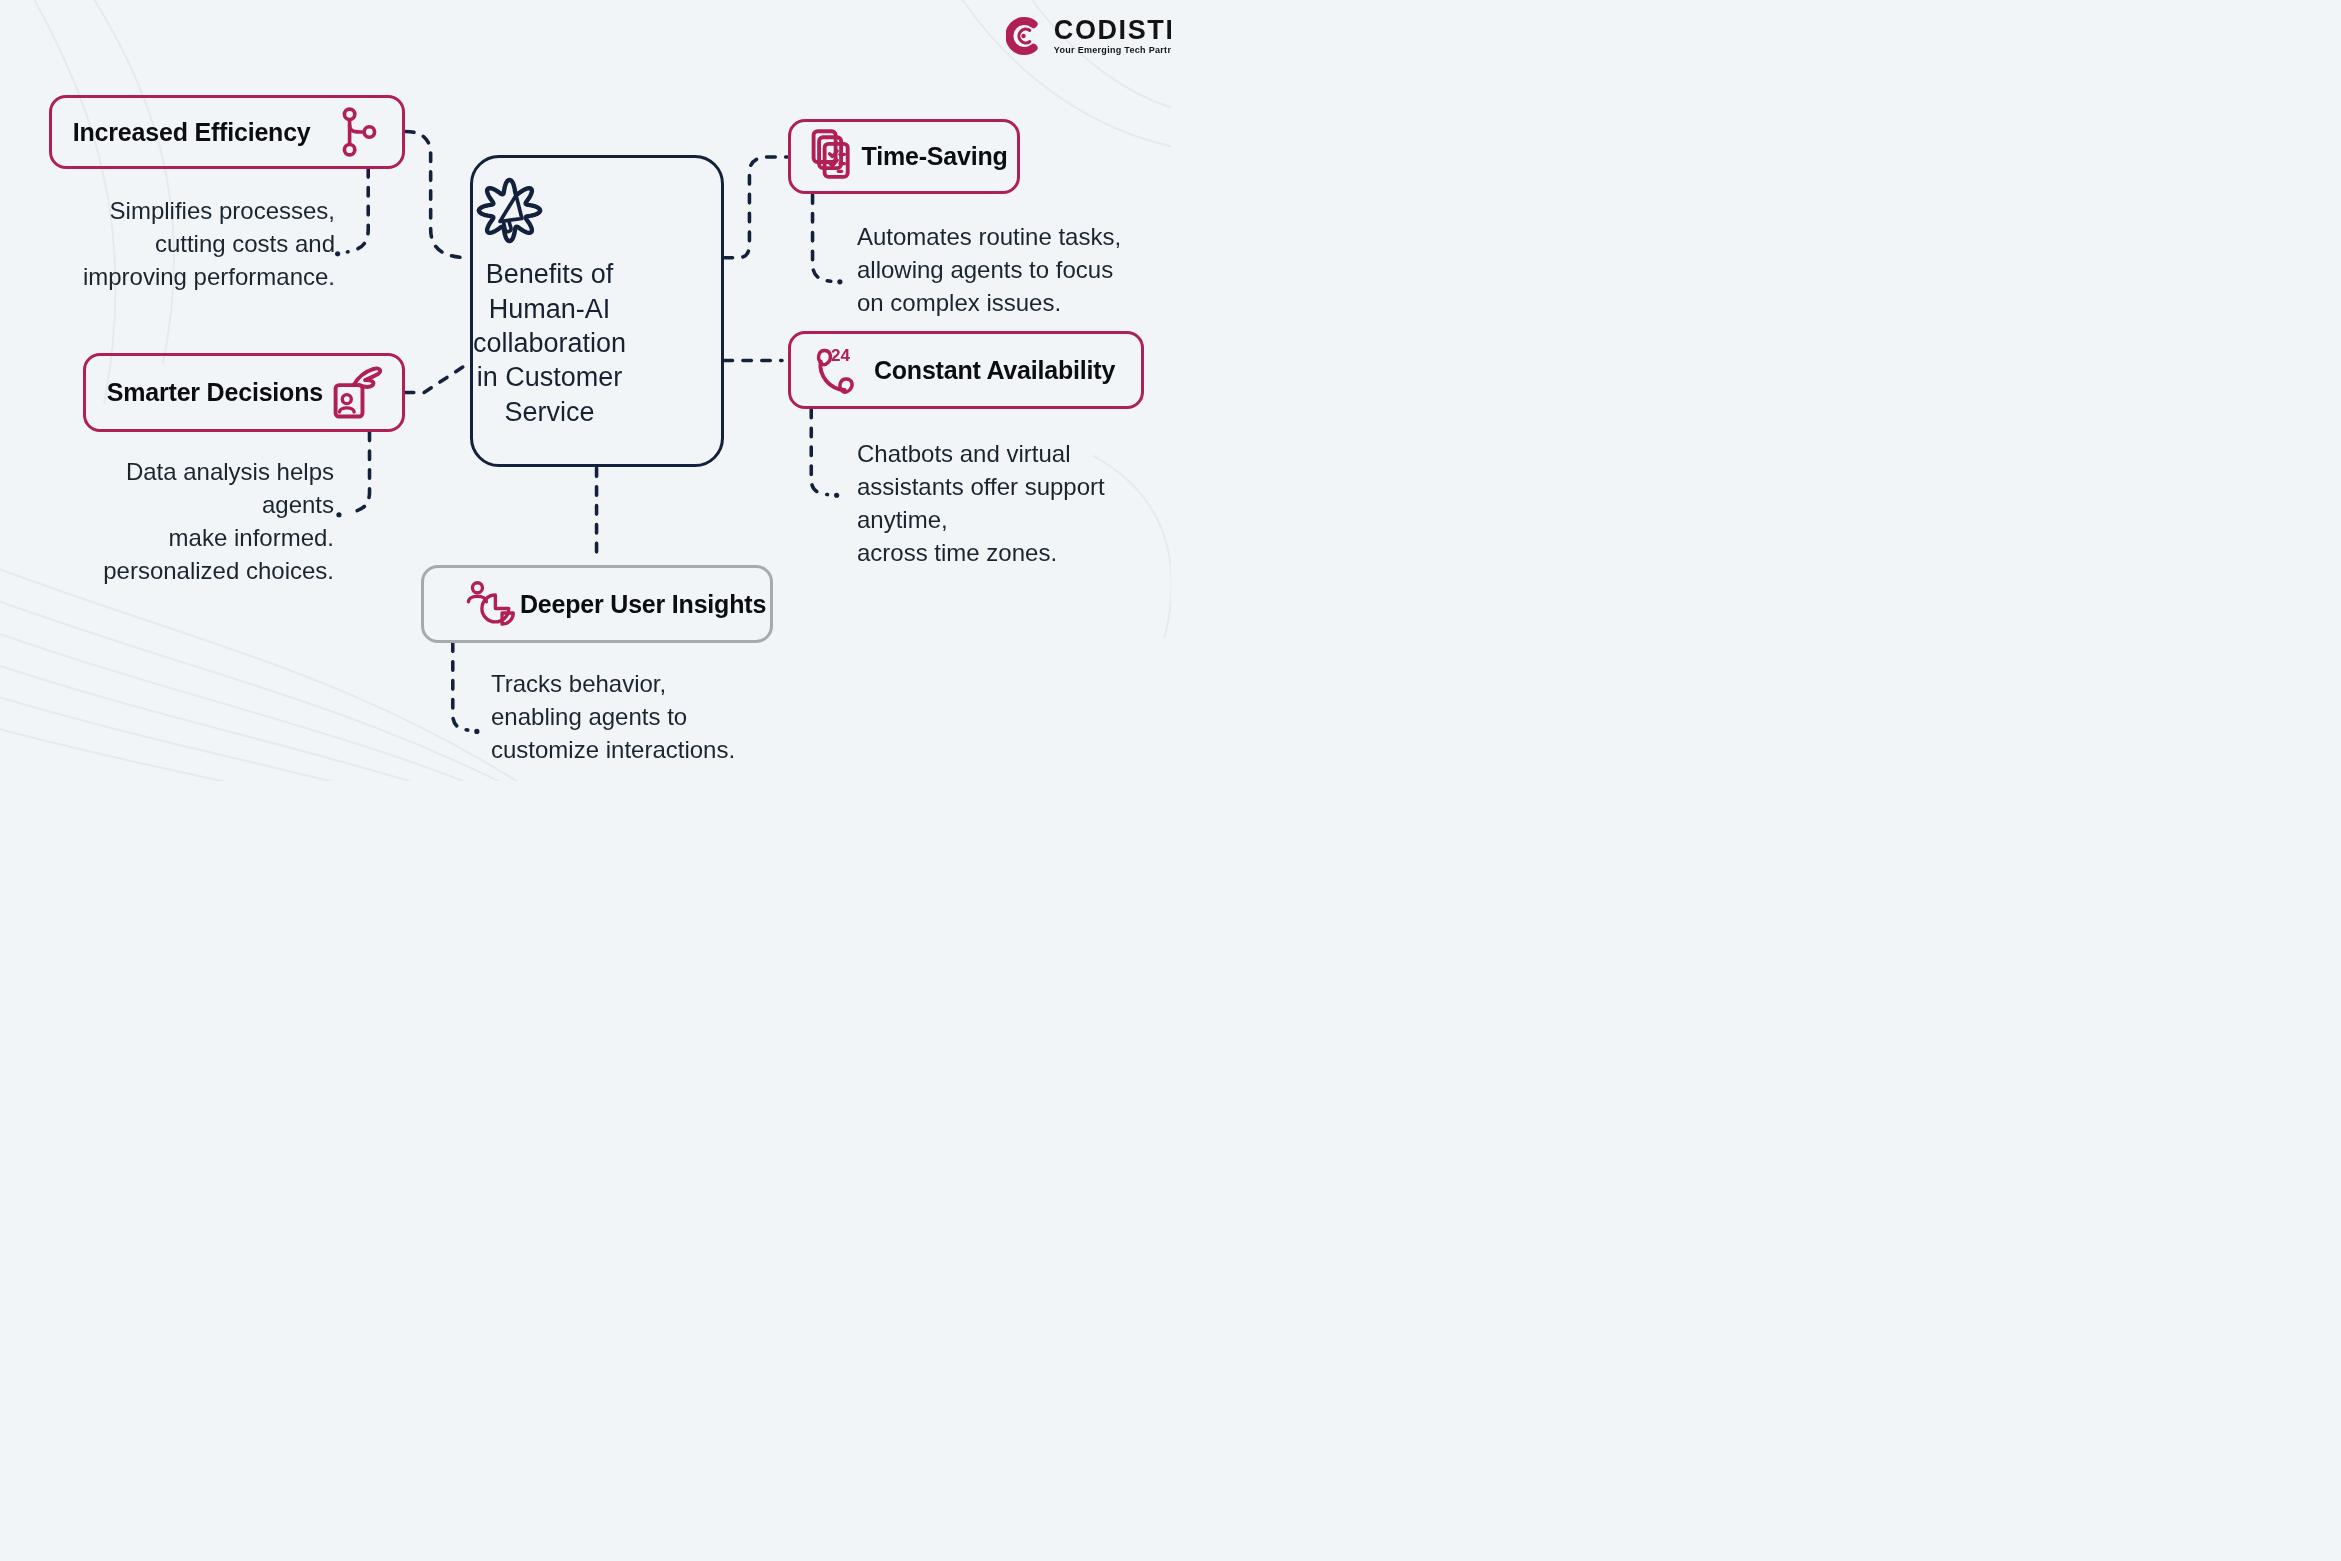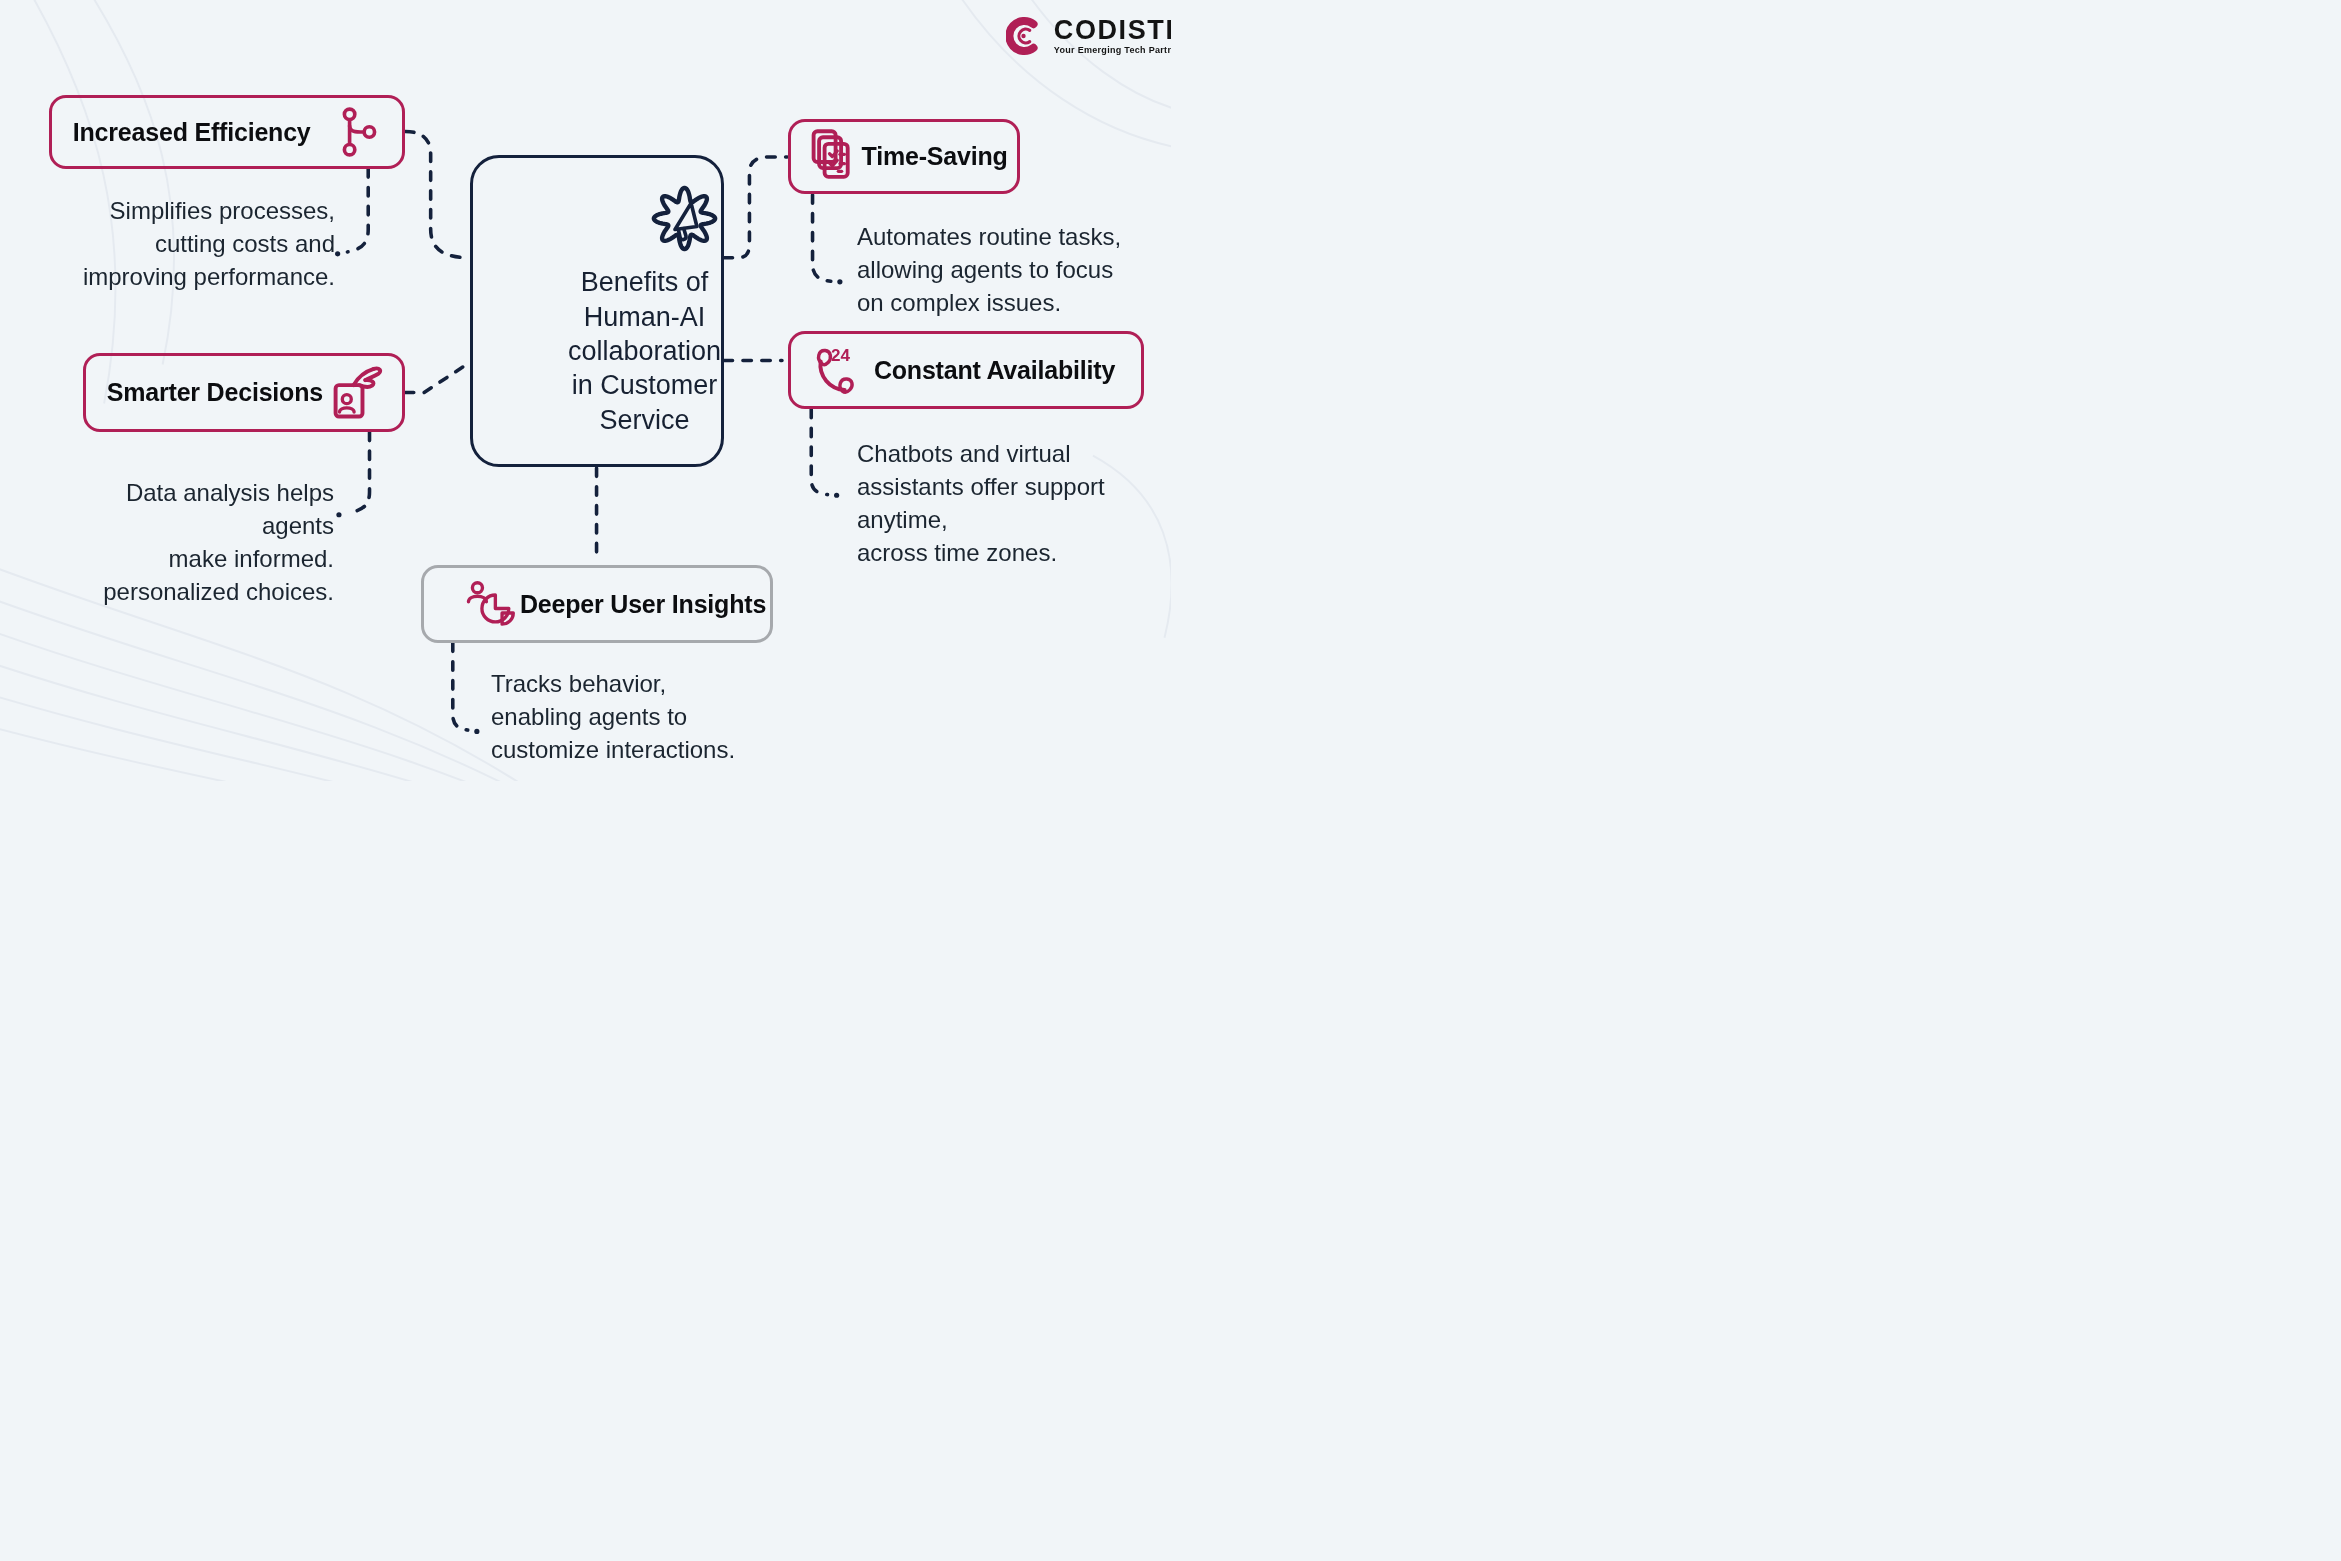--- a/index.html
+++ b/index.html
@@ -12,21 +12,21 @@
   .connectors circle{fill:#14213c;}
 
   
   .logo{position:absolute;left:1006px;top:15.6px;display:flex;align-items:flex-start;gap:7.8px;}
   .logo-word{font-size:27px;font-weight:700;letter-spacing:1.6px;color:#141414;line-height:1.05;}
   .logo-tag{font-size:9px;font-weight:700;letter-spacing:0.3px;color:#141414;margin-top:1.3px;}
 
   
   .center-box{position:absolute;left:470px;top:155px;width:254px;height:312px;box-sizing:border-box;
               border:3.9px solid #14213c;border-radius:29px;display:flex;flex-direction:column;
-              align-items:flex-end;padding-top:24px;}
+              align-items:flex-start;padding-top:16px;}
   .center-title{font-size:27px;font-weight:400;color:#172132;text-align:center;line-height:1.27;
                 white-space:pre-line;margin:10.4px 0 0;}
 
   
   .card{position:absolute;display:flex;align-items:center;box-sizing:border-box;
         border:3.3px solid #b01f56;border-radius:17px;padding:0 15.6px;background:transparent;}
   .card.gray{border-color:#a6a9ad;padding-left:40px;}
   .card-title{font-size:25px;font-weight:700;color:#0c0d10;letter-spacing:-0.2px;white-space:nowrap;}
   .card .grow{flex:1;text-align:center;}
   .card .growl{flex:1;text-align:left;padding-left:5.2px;}
@@ -35,21 +35,21 @@
   .c-ie{left:49px;top:95px;width:356px;height:74px;}
   .c-ts{left:788px;top:119px;width:232px;height:75px;}
   .c-sd{left:83px;top:353px;width:322px;height:79px;}
   .c-ca{left:788px;top:331px;width:356px;height:78px;}
   .c-dui{left:421px;top:565px;width:352px;height:78px;}
 
   
   .desc{position:absolute;margin:0;font-size:24px;line-height:1.38;color:#1b2530;white-space:pre-line;}
   .d-ie{left:62px;top:194px;width:273px;text-align:right;}
   .d-ts{left:857px;top:220px;width:306px;text-align:left;}
-  .d-sd{left:61px;top:455px;width:273px;text-align:right;margin-top:21px;}
+  .d-sd{left:61px;top:455px;width:273px;text-align:right;}
   .d-ca{left:857px;top:437px;width:319px;text-align:left;}
   .d-dui{left:491px;top:667px;width:260px;text-align:left;}
 
   .crimson-stroke{stroke:#b01f56;fill:none;stroke-linecap:round;stroke-linejoin:round;}
   .navy-stroke{stroke:#14213c;fill:none;stroke-linecap:round;stroke-linejoin:round;}
 </style>
 </head>
 <body>
 
 <div class="canvas">

